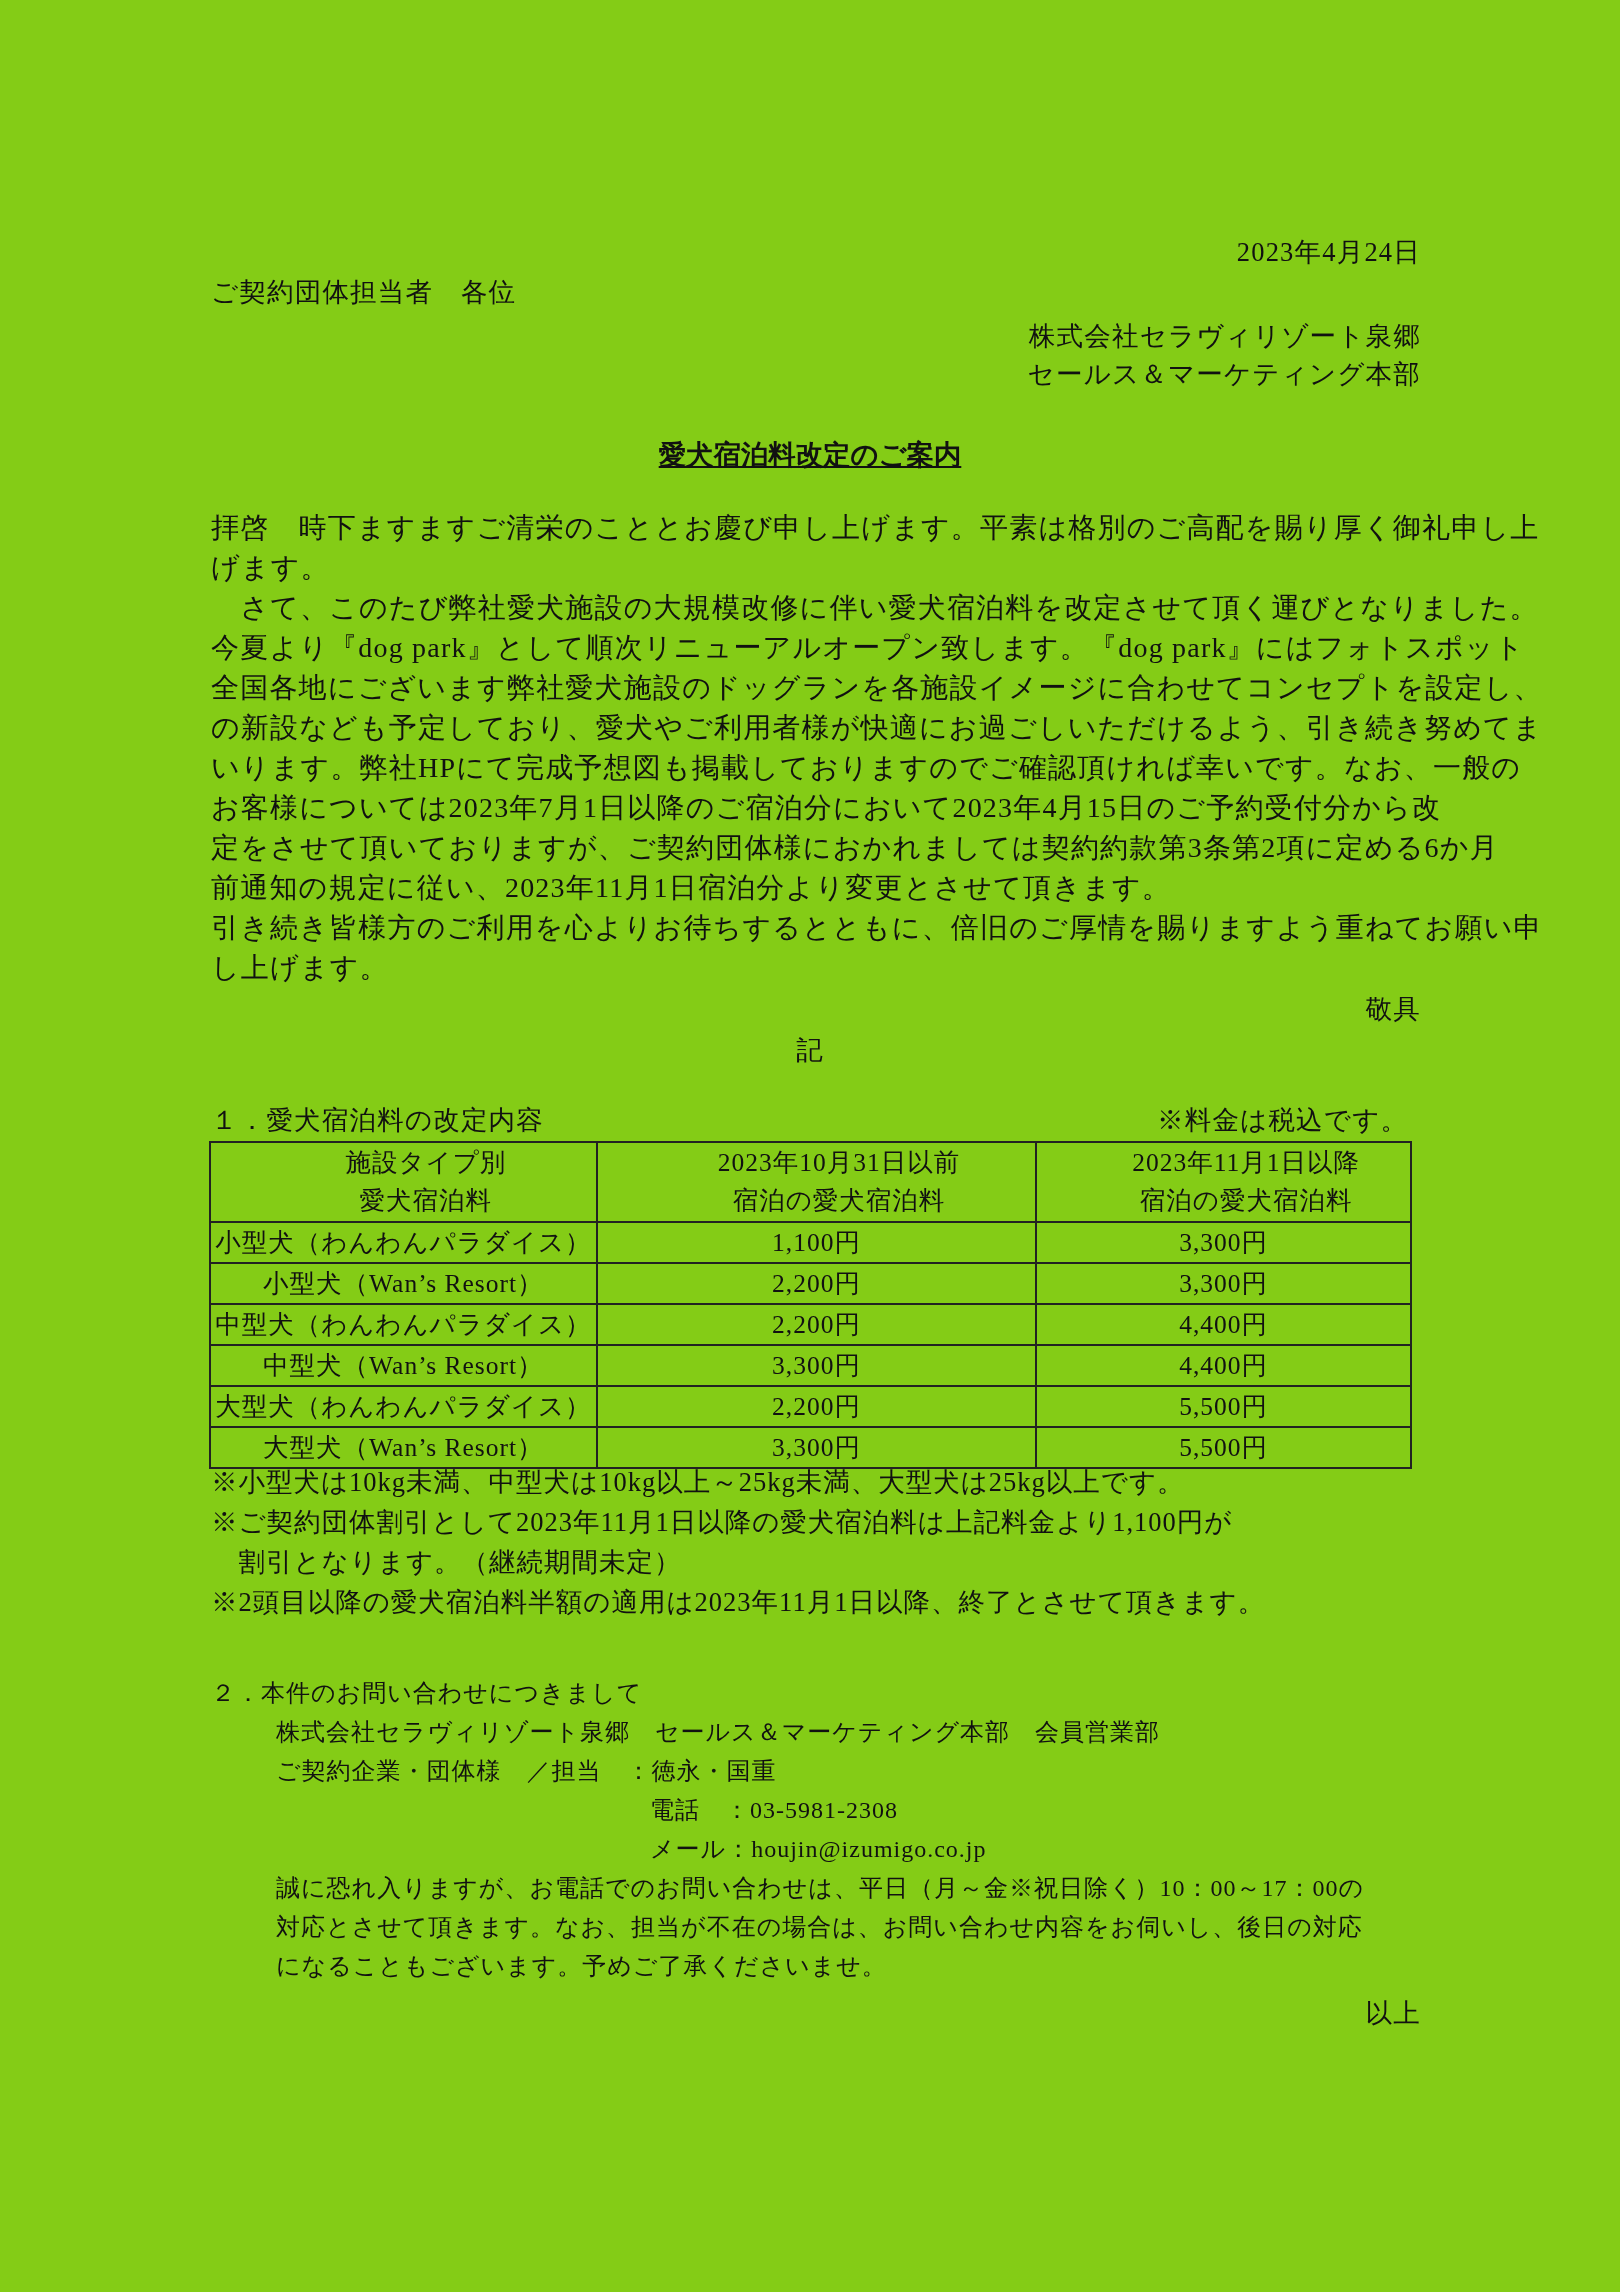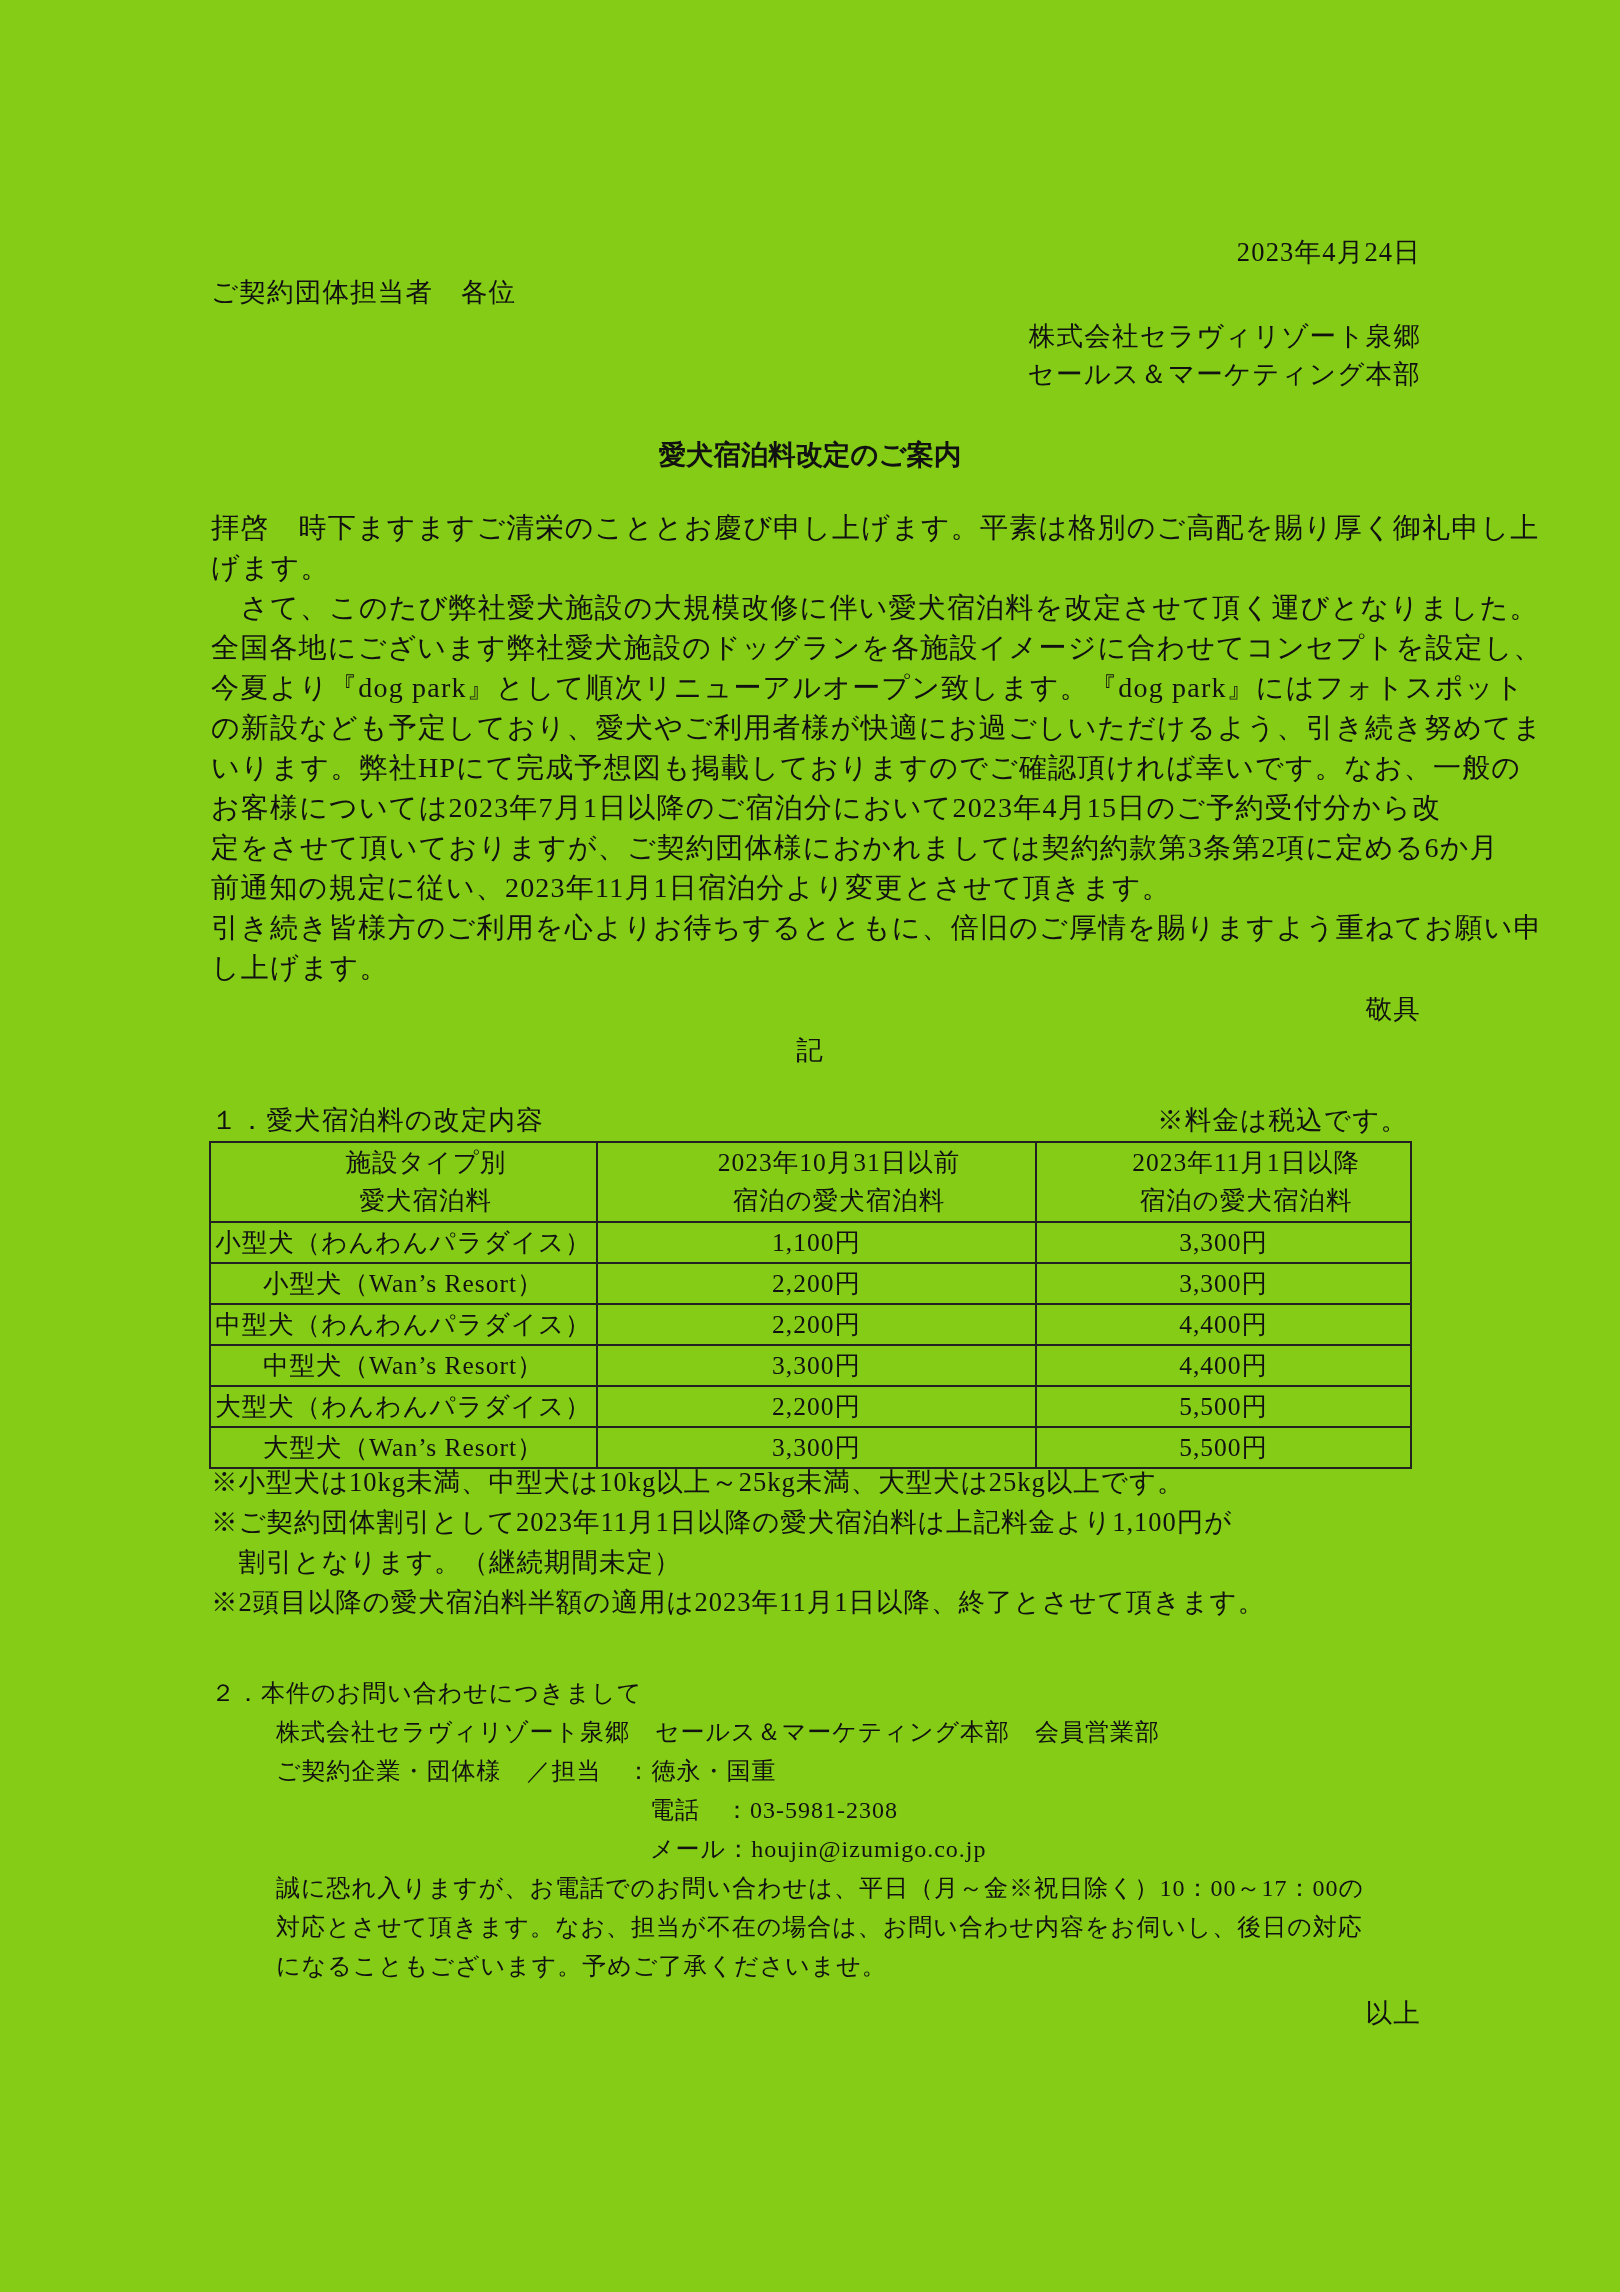--- a/index.html
+++ b/index.html
@@ -28,28 +28,28 @@
 </head>
 <body>
 
 <div class="page">
 
   <div class="ln right" style="top:233px;">2023年4月24日</div>
   <div class="ln left" style="top:273px;">ご契約団体担当者　各位</div>
   <div class="ln right" style="top:317px;">株式会社セラヴィリゾート泉郷</div>
   <div class="ln right" style="top:355px;">セールス＆マーケティング本部</div>
 
-  <div class="ln center title" style="top:435px;">愛犬宿泊料改定のご案内</div>
+  <div class="ln center title" style="top:435px;text-decoration:underline;">愛犬宿泊料改定のご案内</div>
 
   <div class="body-block" style="top:508px;">
     <p>拝啓　時下ますますご清栄のこととお慶び申し上げます。平素は格別のご高配を賜り厚く御礼申し上</p>
     <p>げます。</p>
     <p>　さて、このたび弊社愛犬施設の大規模改修に伴い愛犬宿泊料を改定させて頂く運びとなりました。</p>
+    <p>今夏より『dog park』として順次リニューアルオープン致します。『dog park』にはフォトスポット</p>
     <p>全国各地にございます弊社愛犬施設のドッグランを各施設イメージに合わせてコンセプトを設定し、</p>
-    <p>今夏より『dog park』として順次リニューアルオープン致します。『dog park』にはフォトスポット</p>
     <p>の新設なども予定しており、愛犬やご利用者様が快適にお過ごしいただけるよう、引き続き努めてま</p>
     <p>いります。弊社HPにて完成予想図も掲載しておりますのでご確認頂ければ幸いです。なお、一般の</p>
     <p>お客様については2023年7月1日以降のご宿泊分において2023年4月15日のご予約受付分から改</p>
     <p>定をさせて頂いておりますが、ご契約団体様におかれましては契約約款第3条第2項に定める6か月</p>
     <p>前通知の規定に従い、2023年11月1日宿泊分より変更とさせて頂きます。</p>
     <p>引き続き皆様方のご利用を心よりお待ちするとともに、倍旧のご厚情を賜りますよう重ねてお願い申</p>
     <p>し上げます。</p>
   </div>
 
   <div class="ln right" style="top:990px;">敬具</div>

